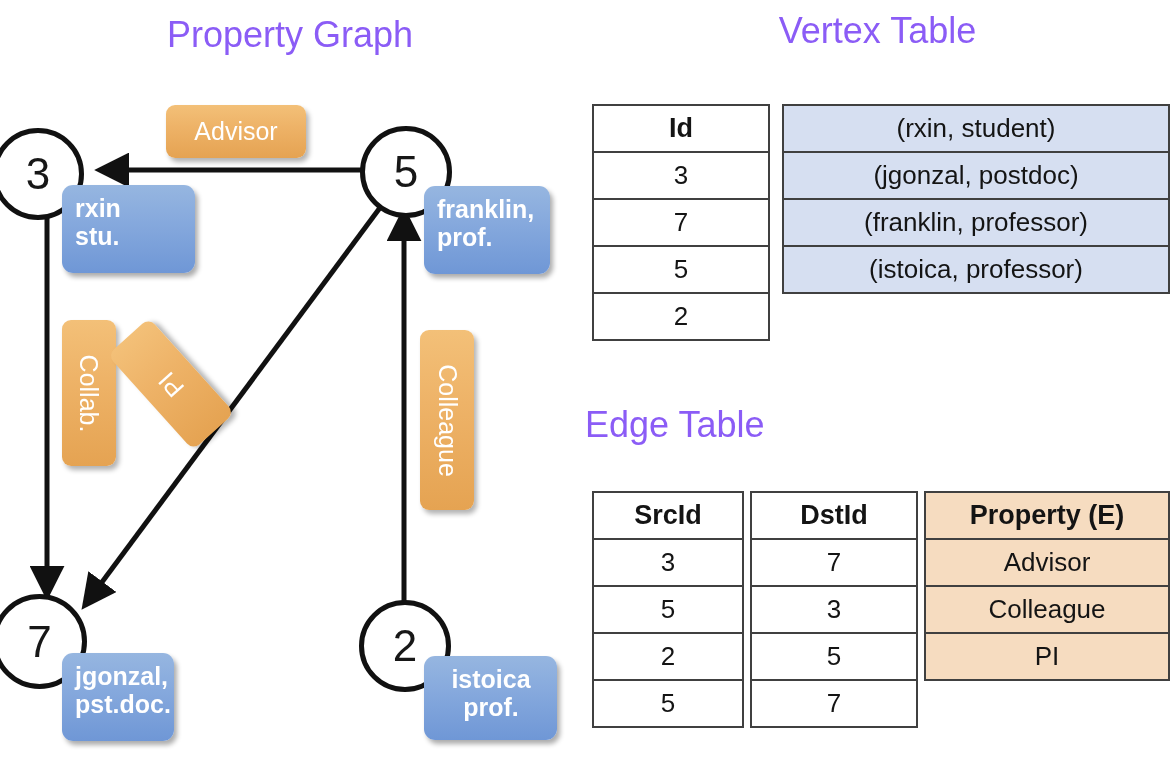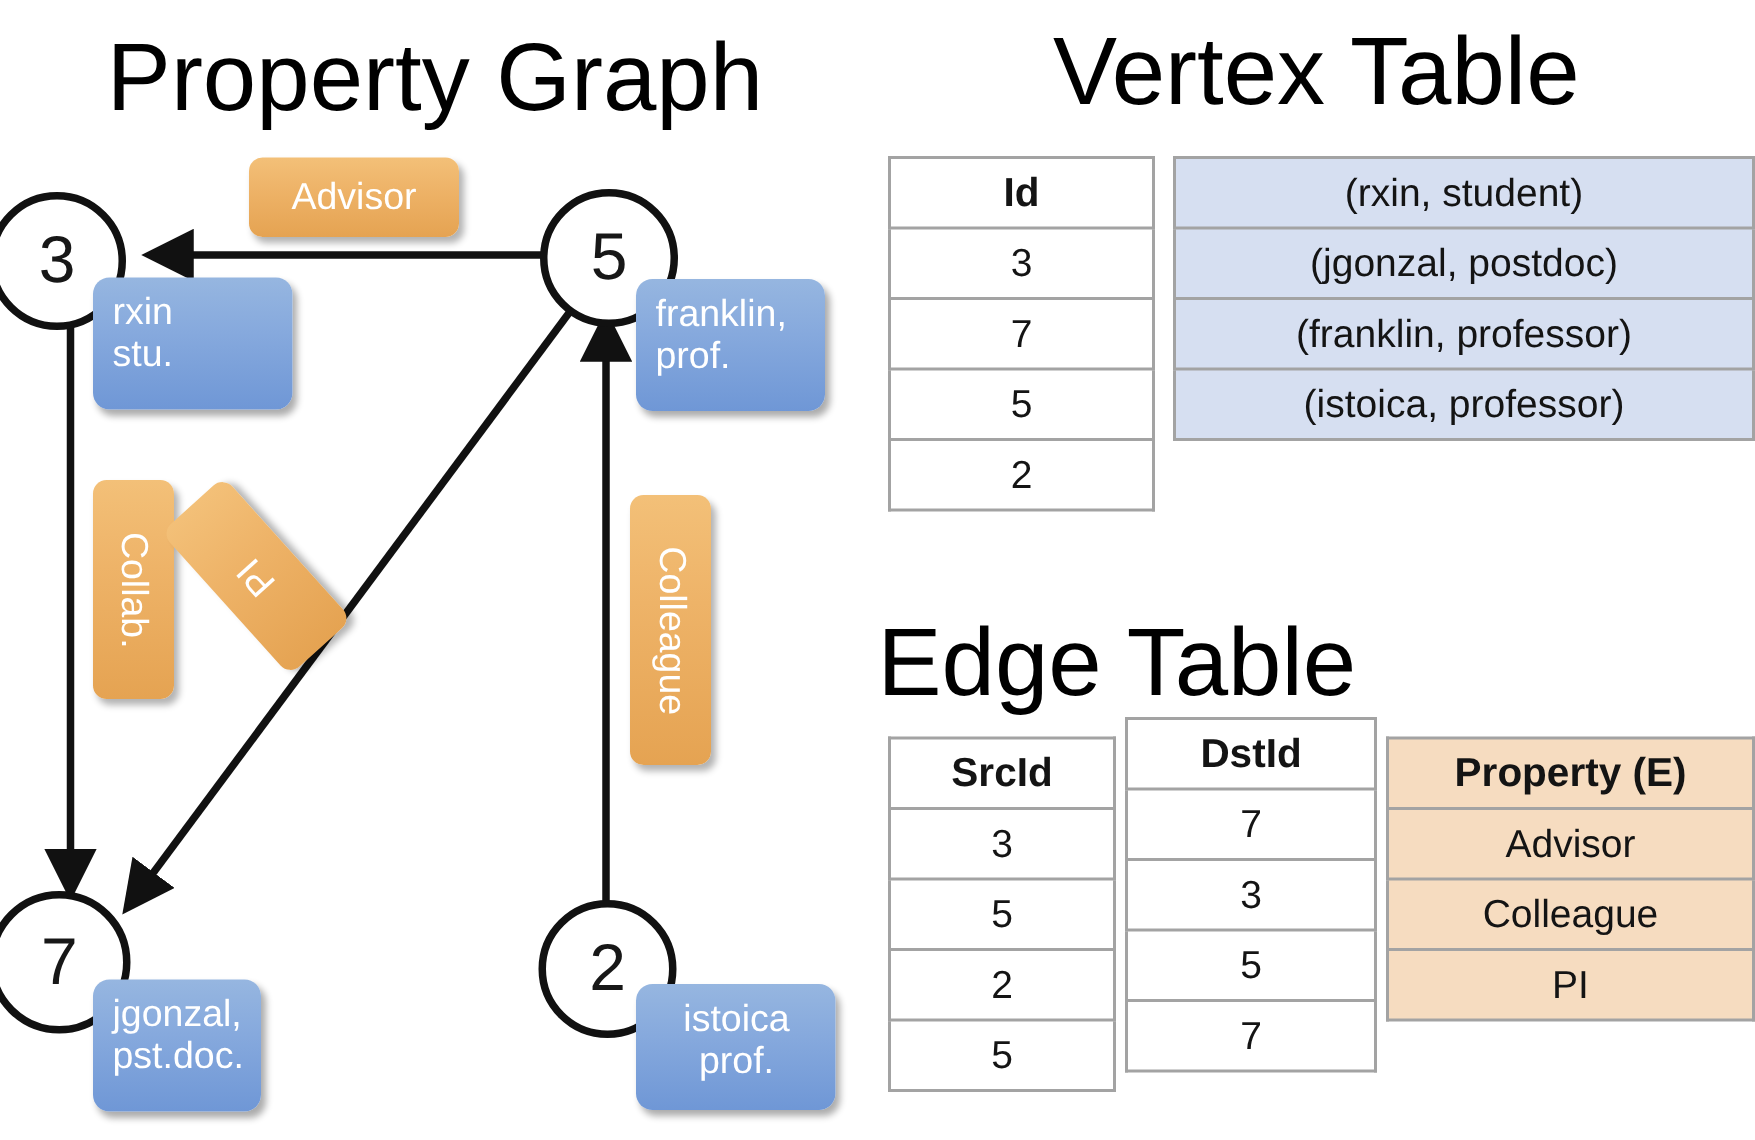--- a/index.html
+++ b/index.html
@@ -1,61 +1,61 @@
 <!DOCTYPE html>
 <html><head>
 <meta charset="utf-8">
 <style>
   html,body{margin:0;padding:0;background:#fff;}
   body{width:1170px;height:760px;position:relative;overflow:hidden;
        font-family:"Liberation Sans","DejaVu Sans",sans-serif;color:#000;}
 
   
-  .title{position:absolute;font-weight:400;color:#000000;white-space:nowrap;
-         font-size:64px;letter-spacing:0px;}
+  .title{position:absolute;font-weight:400;color:#8b5cf6;white-space:nowrap;
+         font-size:36px;letter-spacing:0px;}
   #title-property-graph{left:0;top:14px;width:580px;text-align:center;}
   #title-vertex-table{left:585px;top:10px;width:585px;text-align:center;}
   #title-edge-table{left:585px;top:404px;width:585px;text-align:left;}
 
   
   #graph-panel{position:absolute;left:0;top:0;width:580px;height:760px;}
   #graph-edges{position:absolute;left:0;top:0;width:580px;height:760px;}
 
   .node{position:absolute;border:5px solid #111;border-radius:50%;
         background:#fff;box-sizing:border-box;}
   .node span{position:absolute;left:0;top:50%;width:100%;
         transform:translateY(-50%);text-align:center;
         font-size:44px;color:#171717;line-height:1;}
 
   .vlabel{position:absolute;border-radius:11px;box-sizing:border-box;
           color:#fff;font-size:25px;line-height:1.12;
           padding:9px 12px 9px 13px;
           background:linear-gradient(180deg,#96b6e0 0%,#86a9dd 42%,#6f97d6 100%);
-          box-shadow:3px 4px 5px rgba(0,0,0,.33);}
+          box-shadow:3px 4px 5px rgba(0,0,0,.33);font-weight:bold;}
 
   .elabel{position:absolute;border-radius:9px;box-sizing:border-box;
           color:#fff;font-size:25px;line-height:1;
           display:flex;align-items:center;justify-content:center;
           background:linear-gradient(180deg,#f3c078 0%,#eeb368 40%,#e5a352 100%);
           box-shadow:3px 4px 5px rgba(0,0,0,.30);}
   .elabel.vert > span{transform:rotate(90deg);white-space:nowrap;display:block;}
   .elabel.diag  > span{transform:rotate(-90deg);white-space:nowrap;display:block;}
 
   
   .tbl{position:absolute;border-collapse:collapse;table-layout:fixed;}
-  .tbl td{border:2px solid #a3a3a3;text-align:center;font-size:26px;
+  .tbl td{border:2px solid #404040;text-align:center;font-size:26px;
           color:#141414;padding:0;height:45px;background:#fff;}
   .tbl td.hd{font-weight:bold;font-size:27px;}
   .tbl td.blue{background:#d6dff1;}
   .tbl td.orange{background:#f6dcc0;margin-left:24px;}
 
   #vt-id{left:592px;top:104px;width:178px;}
   #vt-prop{left:782px;top:104px;width:388px;}
   #et-src{left:592px;top:491px;width:152px;}
-  #et-dst{left:750px;top:478px;width:168px;}
+  #et-dst{left:750px;top:491px;width:168px;}
   #et-prop{left:924px;top:491px;width:246px;}
 </style>
 </head>
 <body>
 
 <div class="title" id="title-property-graph">Property Graph</div>
 <div class="title" id="title-vertex-table">Vertex Table</div>
 <div class="title" id="title-edge-table">Edge Table</div>
 
 <div id="graph-panel">

